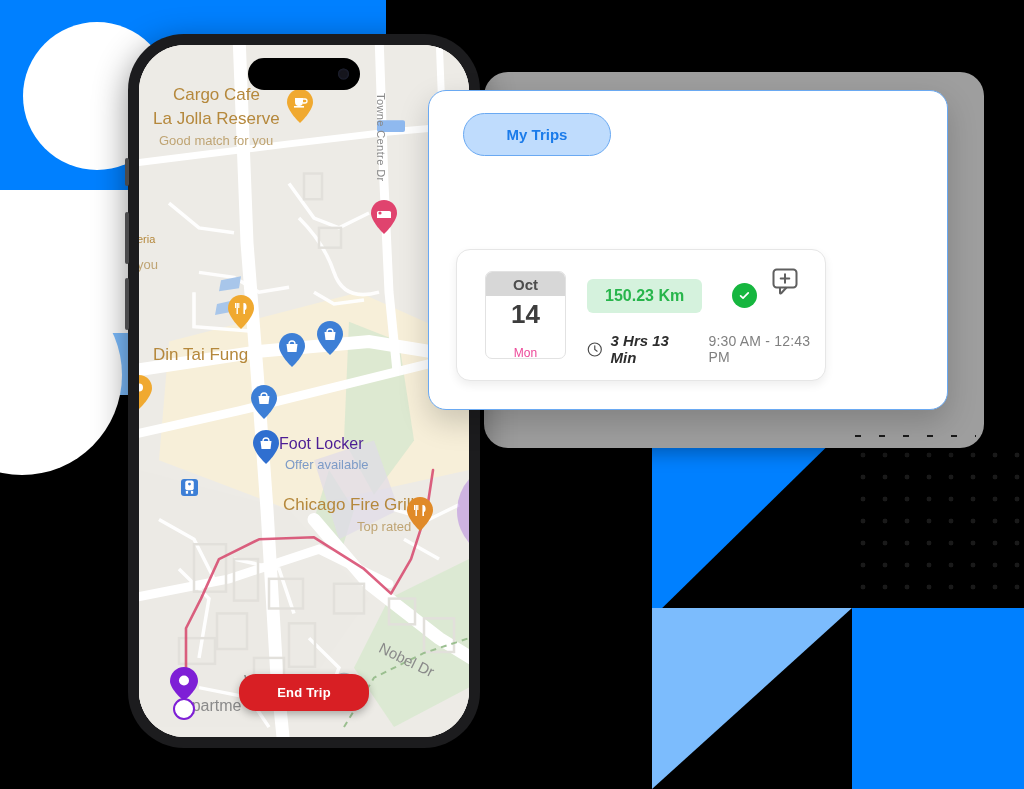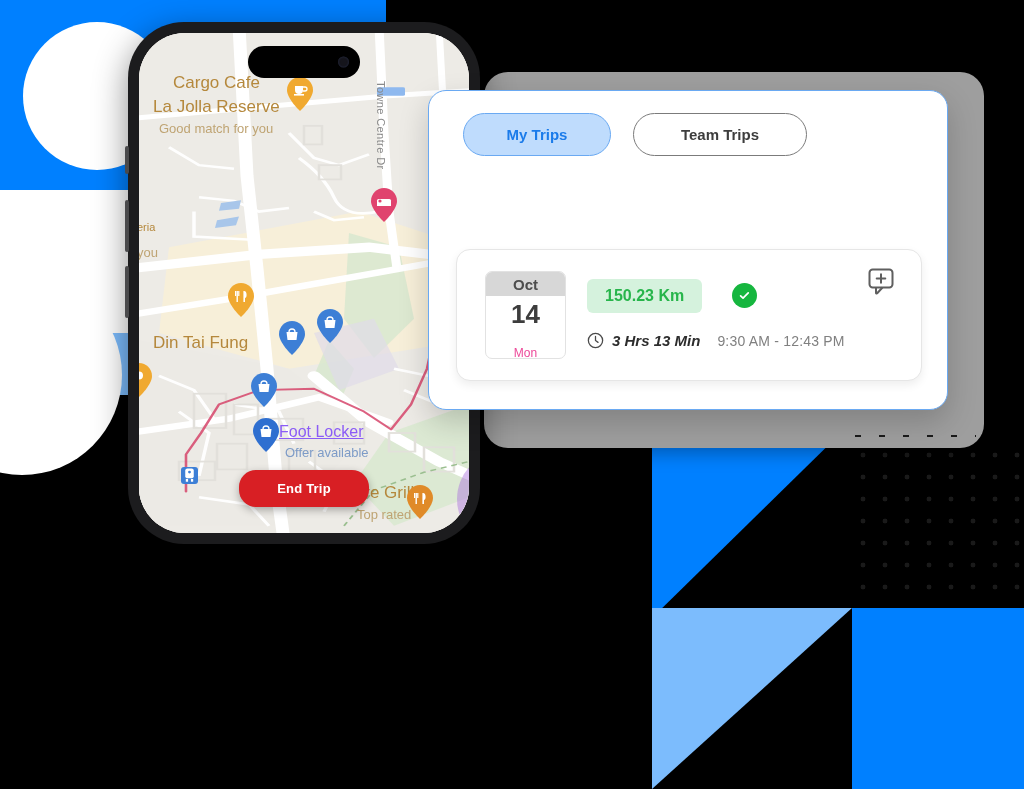--- a/index.html
+++ b/index.html
@@ -61,21 +61,21 @@
   }
   .gray-card-dots {
     position: absolute; left: 846px; top: 431px; width: 130px; height: 10px;
     background-image: radial-gradient(#1a1a1a 3.4px, transparent 3.6px);
     background-size: 24px 10px;
     background-position: 0 0;
   }
 
   
   .phone {
-    position: absolute; left: 128px; top: 22px; width: 352px; height: 522px;
+    position: absolute; left: 128px; top: 34px; width: 352px; height: 714px;
     background: #1c1c1e;
     border-radius: 56px;
     box-shadow: 0 10px 34px rgba(0,0,0,0.45);
     padding: 11px;
   }
   .phone-btn {
     position: absolute; background: #4a4a4c; border-radius: 2px;
   }
   .phone-btn.silent { left: -3px; top: 124px; width: 4px; height: 28px; }
   .phone-btn.volup  { left: -3px; top: 178px; width: 4px; height: 52px; }
@@ -100,21 +100,21 @@
   
   .map { position:absolute; inset:0; background:#eceae5; }
   .map svg { position:absolute; inset:0; width:100%; height:100%; }
 
   .poi-label {
     position: absolute; font-family: "Liberation Sans", sans-serif;
     white-space: nowrap; pointer-events: none;
   }
   .poi-label.amber { color:#b5883c; }
   .poi-label.sub   { color:#bfa473; }
-  .poi-label.blue  { color:#8b5cf6;text-decoration:underline; }
+  .poi-label.blue  { color:#4c1d95; }
   .poi-label.bluesub { color:#7d9bc7; }
   .poi-label.gray  { color:#8a8a8a; }
 
   .pin {
     position:absolute; width:26px; height:34px;
   }
   .pin svg { width:100%; height:100%; display:block; }
 
   .user-halo {
     position:absolute; width:96px; height:96px; border-radius:50%;
@@ -149,21 +149,21 @@
     padding:12px 0; text-align:center; font-family:"Liberation Sans", sans-serif;
   }
   .seg.primary {
     width:148px; background:#bfdcfd; border:1.5px solid #6aa9f2; color:#1a7bea;
   }
   .seg.secondary {
     width:174px; background:#ffffff; border:1.5px solid #7b7b7b; color:#3d3d3d;
   }
 
   .trip-card {
-    position:absolute; left:27px; top:158px; width:466px; height:132px;
+    position:absolute; left:27px; top:158px; width:370px; height:132px;
     background:#fff; border:1px solid #e6e6e6; border-radius:14px;
     box-shadow:0 4px 10px rgba(0,0,0,0.07);
   }
   .date-badge {
     position:absolute; left:28px; top:21px; width:81px; height:88px;
     border:1px solid #e2e2e2; border-radius:7px; overflow:hidden; background:#fff;
     text-align:center;
   }
   .date-badge .m {
     background:#d7d7d7; color:#4d4d4d; font-size:15px; font-weight:bold;
@@ -396,21 +396,20 @@
         <button class="end-trip-btn">End Trip</button>
       </div>
     </div>
   </div>
 
   <div class="panel">
 
 
     <div class="seg-row">
       <button class="seg primary">My Trips</button>
-      <button class="seg secondary">Team Trips</button>
     </div>
 
     <div class="trip-card">
 
       <div class="date-badge">
         <div class="m">Oct</div>
         <div class="d">14</div>
         <div class="w">Mon</div>
       </div>
 

